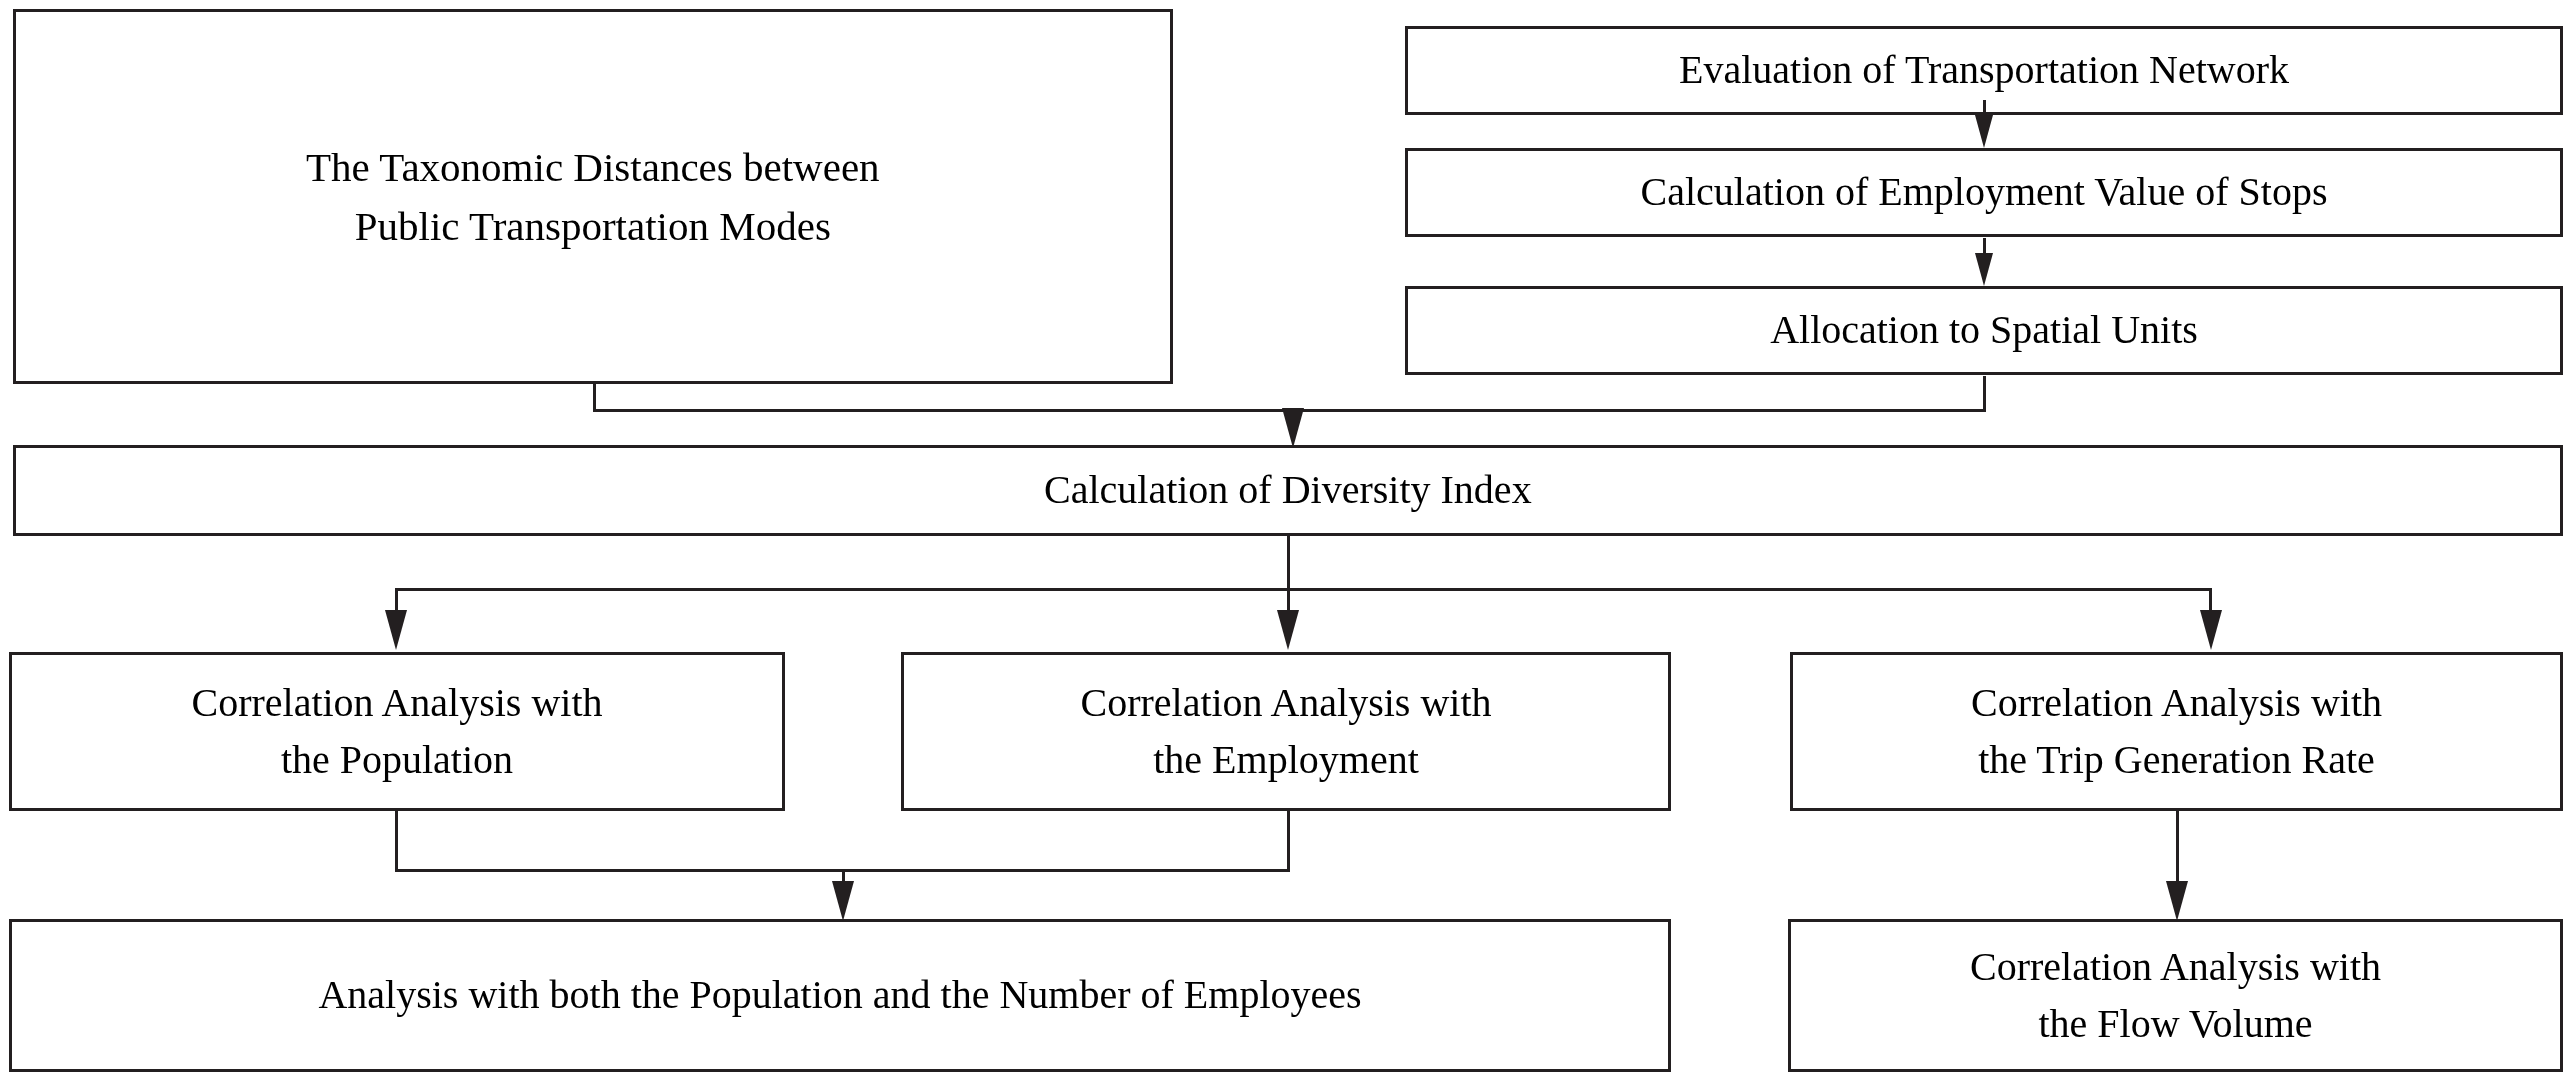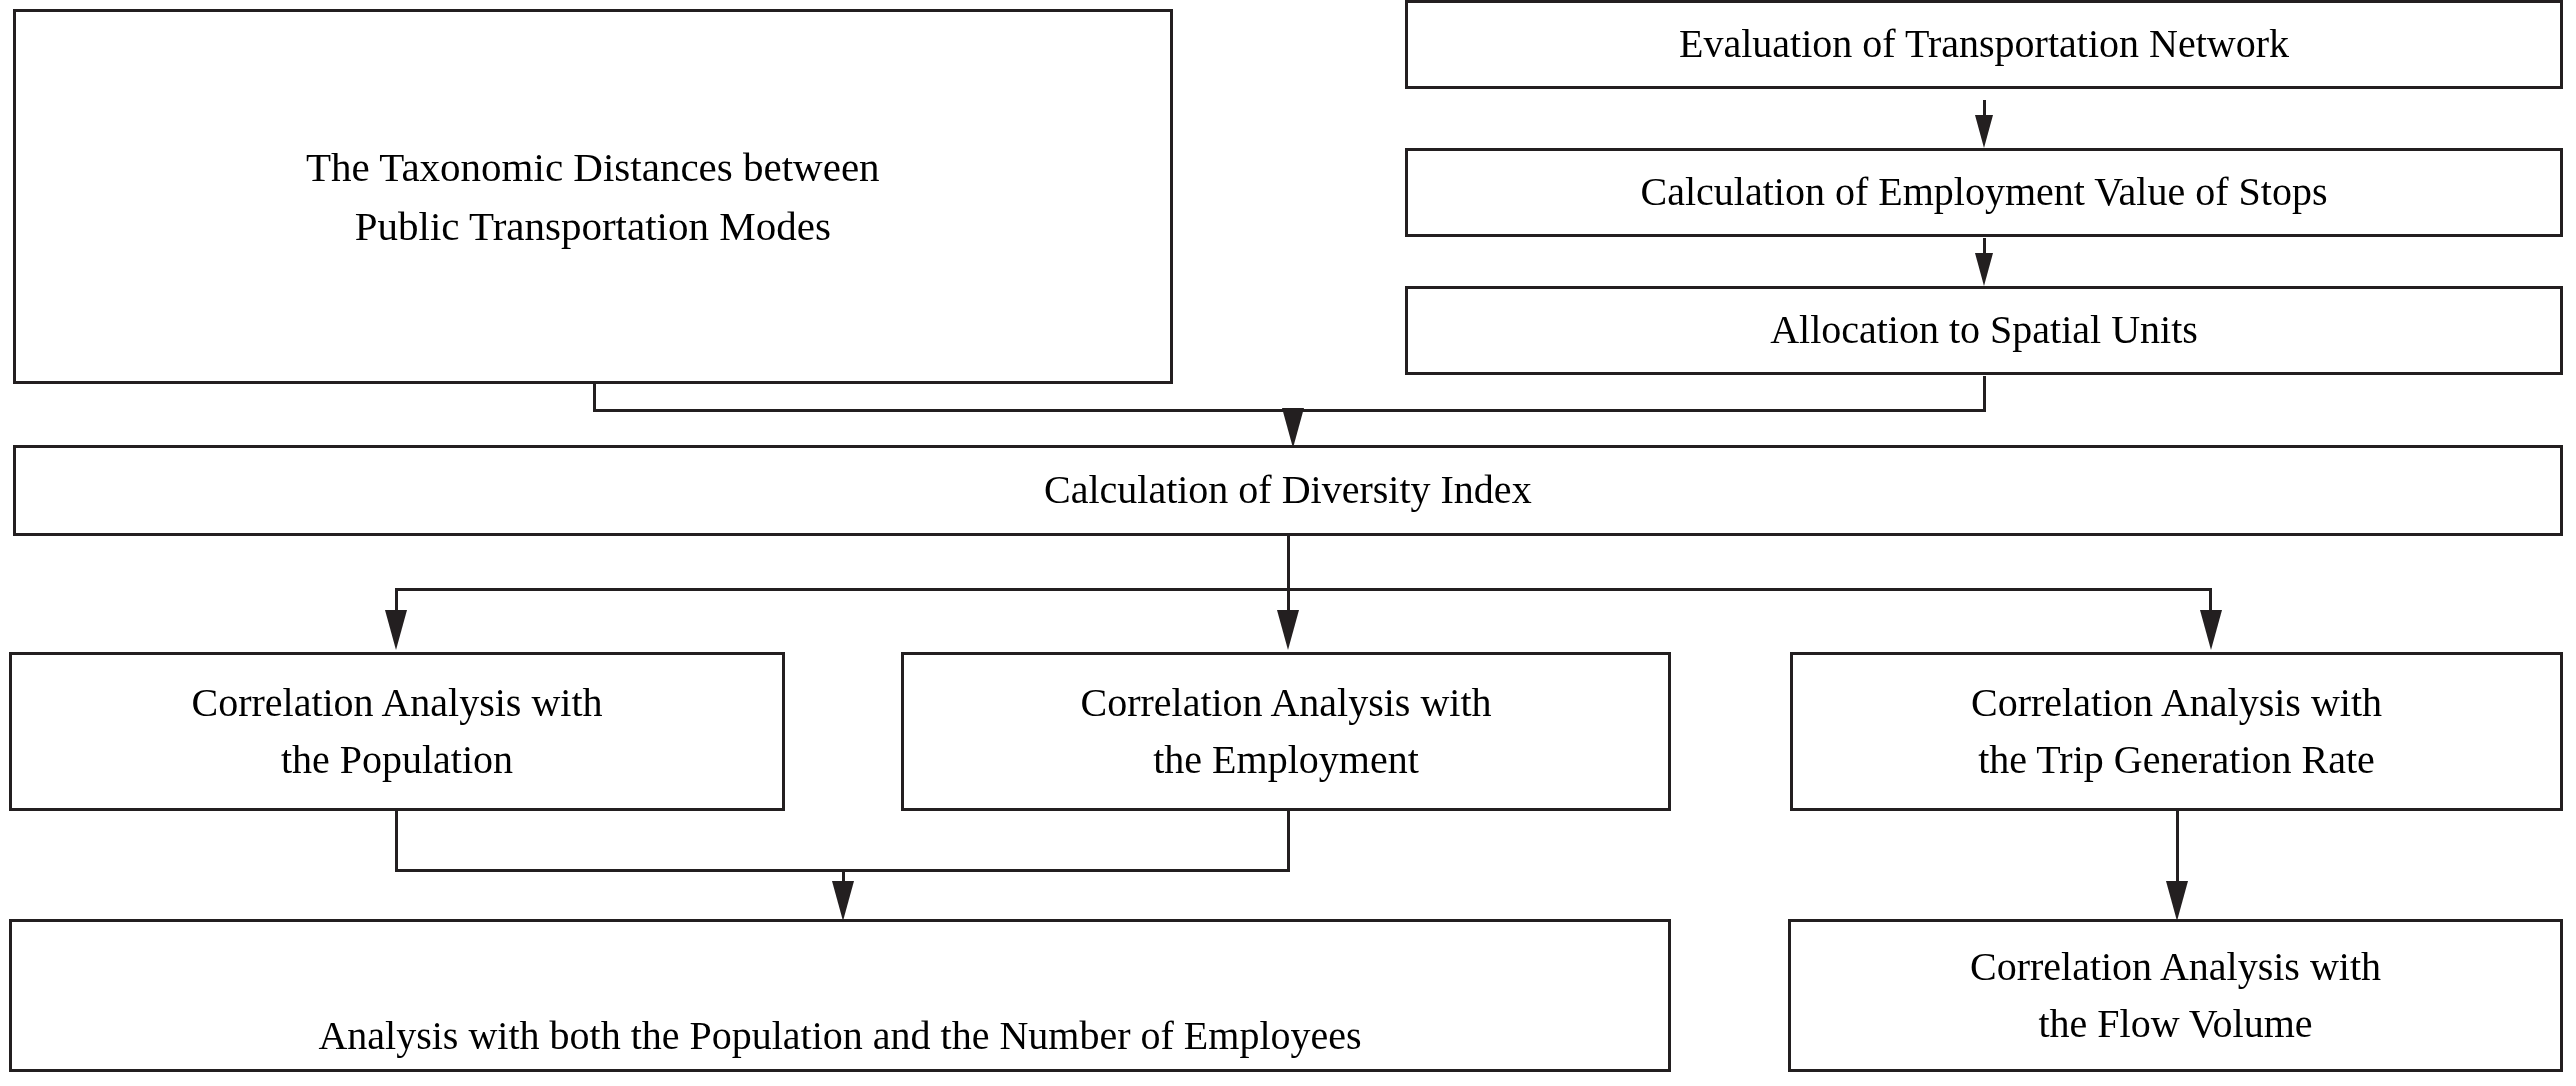--- a/index.html
+++ b/index.html
@@ -62,21 +62,21 @@
 </head>
 <body>
 
 <div id="canvas">
 
   <div class="node" style="left:12.8px; top:9px; width:1160px; height:375px; font-size:41px;font-family:Liberation Serif, serif;">
     <span class="node-label">The Taxonomic Distances between
 Public Transportation Modes</span>
   </div>
 
-  <div class="node" style="left:1405px; top:0; width:1158px; height:89px;">
+  <div class="node" style="left:1405px; top:26px; width:1158px; height:89px;">
     <span class="node-label">Evaluation of Transportation Network</span>
   </div>
 
   <div class="node" style="left:1405px; top:148px; width:1158px; height:89px;">
     <span class="node-label">Calculation of Employment Value of Stops</span>
   </div>
 
   <div class="node" style="left:1405px; top:286px; width:1158px; height:89px;">
     <span class="node-label">Allocation to Spatial Units</span>
   </div>
@@ -93,21 +93,21 @@
   <div class="node" style="left:901px; top:652px; width:770px; height:159px;">
     <span class="node-label">Correlation Analysis with
 the Employment</span>
   </div>
 
   <div class="node" style="left:1790px; top:652px; width:773px; height:159px;">
     <span class="node-label">Correlation Analysis with
 the Trip Generation Rate</span>
   </div>
 
-  <div class="node" style="left:9px; top:919px; width:1662px; height:153px;align-items:flex-end;">
+  <div class="node" style="left:9px; top:919px; width:1662px; height:153px;">
     <span class="node-label">Analysis with both the Population and the Number of Employees</span>
   </div>
 
   <div class="node" style="left:1788px; top:919px; width:775px; height:153px;">
     <span class="node-label">Correlation Analysis with
 the Flow Volume</span>
   </div>
 
   <div class="vline" style="left:1983px; top:100px; height:19px;"></div>
   <div class="arrowhead small" style="left:1975px; top:115px;"></div>

